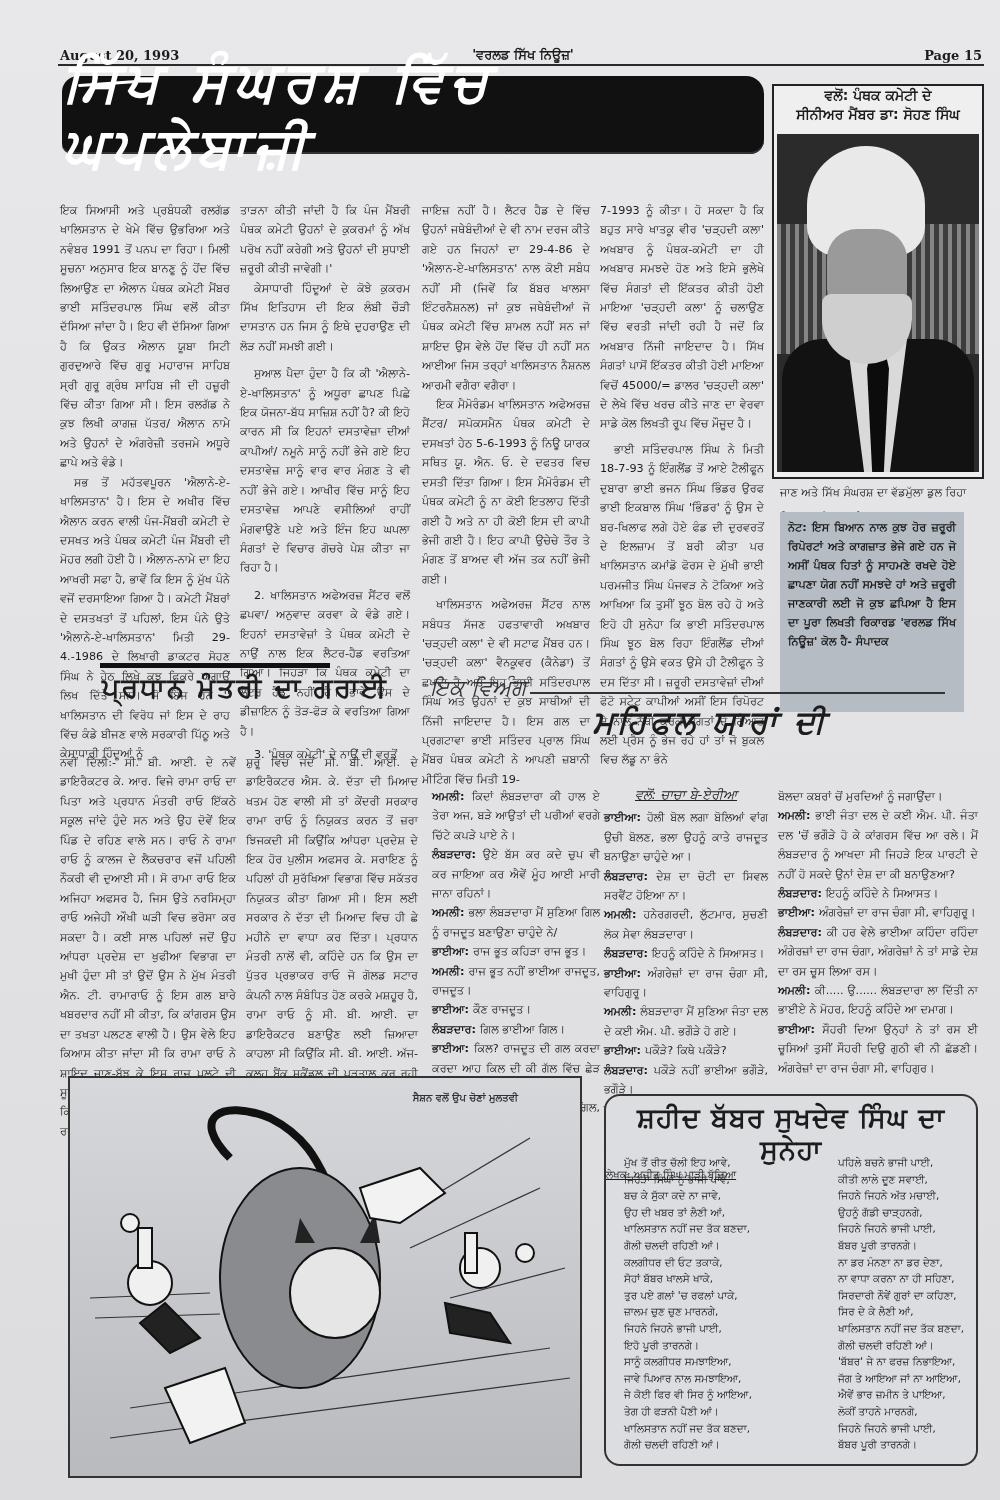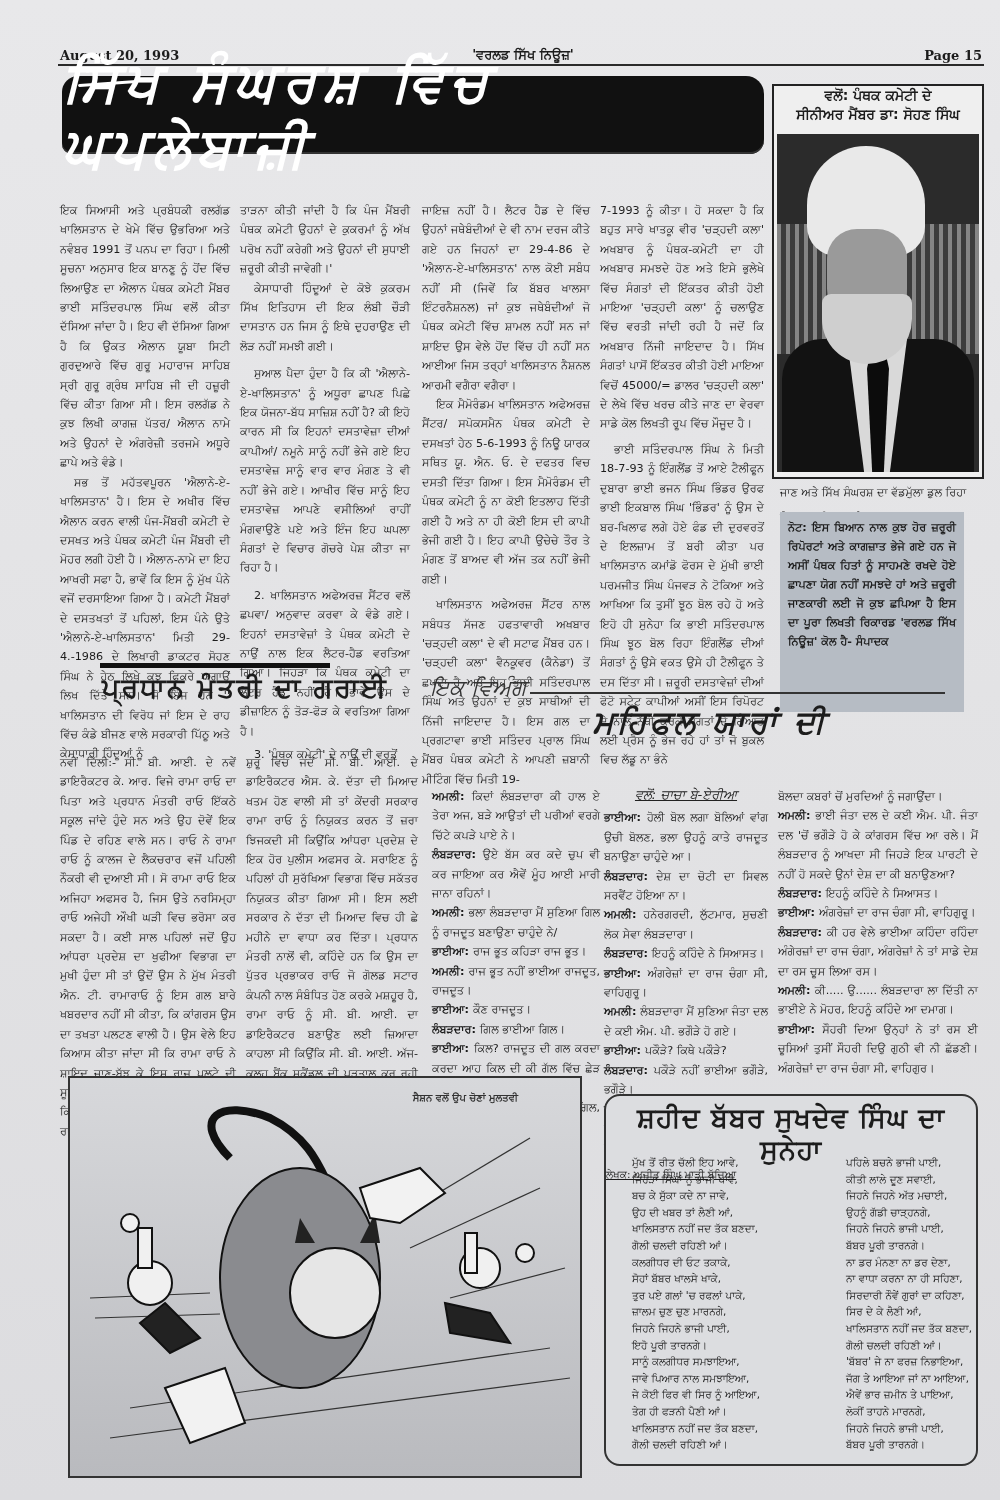--- a/index.html
+++ b/index.html
@@ -80,21 +80,21 @@
   }
   .cartoon-caption { position: absolute; right: 62px; top: 14px; font-size: 10px; font-weight: bold; color: #333; }
   .cartoon svg { position: absolute; left: 0; top: 0; }
 
   .poem-box {
     position: absolute; left: 604px; top: 1094px; width: 374px; height: 372px;
     border: 2px solid #333; border-radius: 16px; background: #dcdde0; box-sizing: border-box;
   }
   .poem-title { text-align: center; font-size: 27px; font-weight: bold; margin-top: 6px; letter-spacing: 1px; }
   .poem-author { text-align: left; font-size: 10.5px; text-decoration: underline; margin-top: 2px; }
-  .poem-cols { position: absolute; left: 26px; top: 58px; width: 340px; display: flex; justify-content: space-between; }
+  .poem-cols { position: absolute; left: 18px; top: 58px; width: 340px; display: flex; justify-content: space-between; }
   .poem-col { font-size: 10.4px; line-height: 16.6px; }
   .poem-col div { white-space: nowrap; }
   b.sp { font-weight: bold; }
 </style>
 </head>
 <body>
 
 <div class="page">
 
   <div class="masthead">

